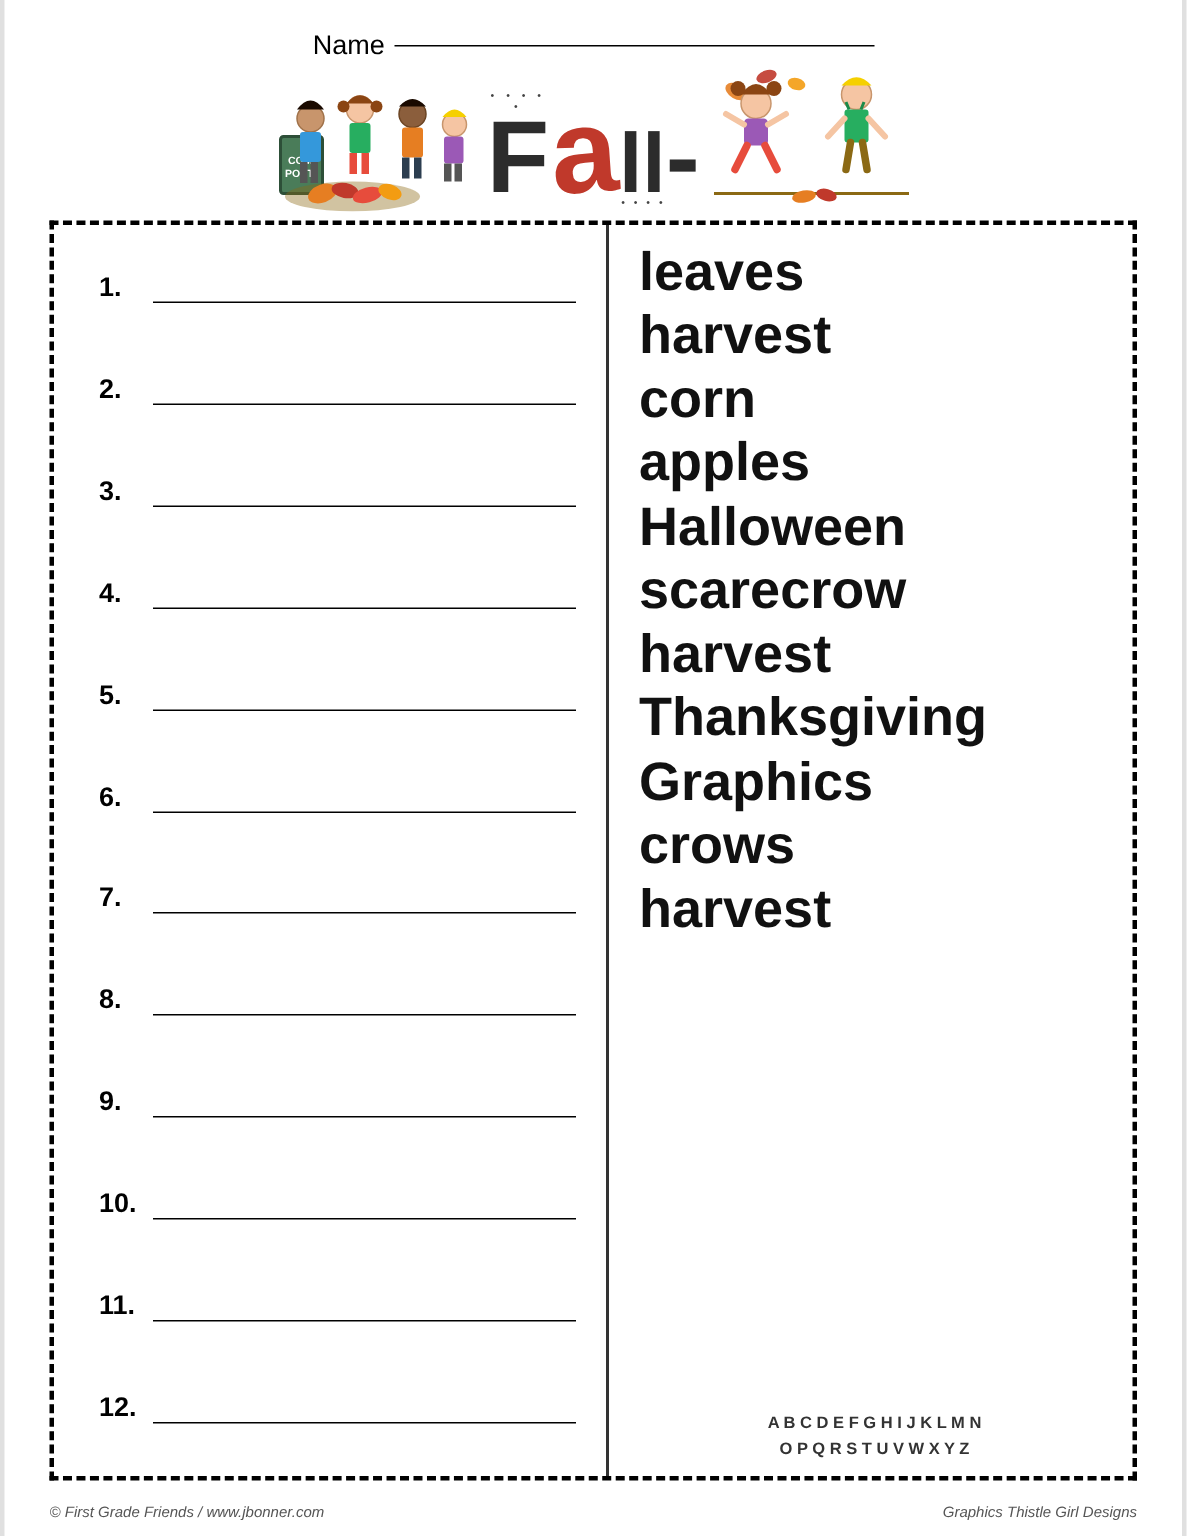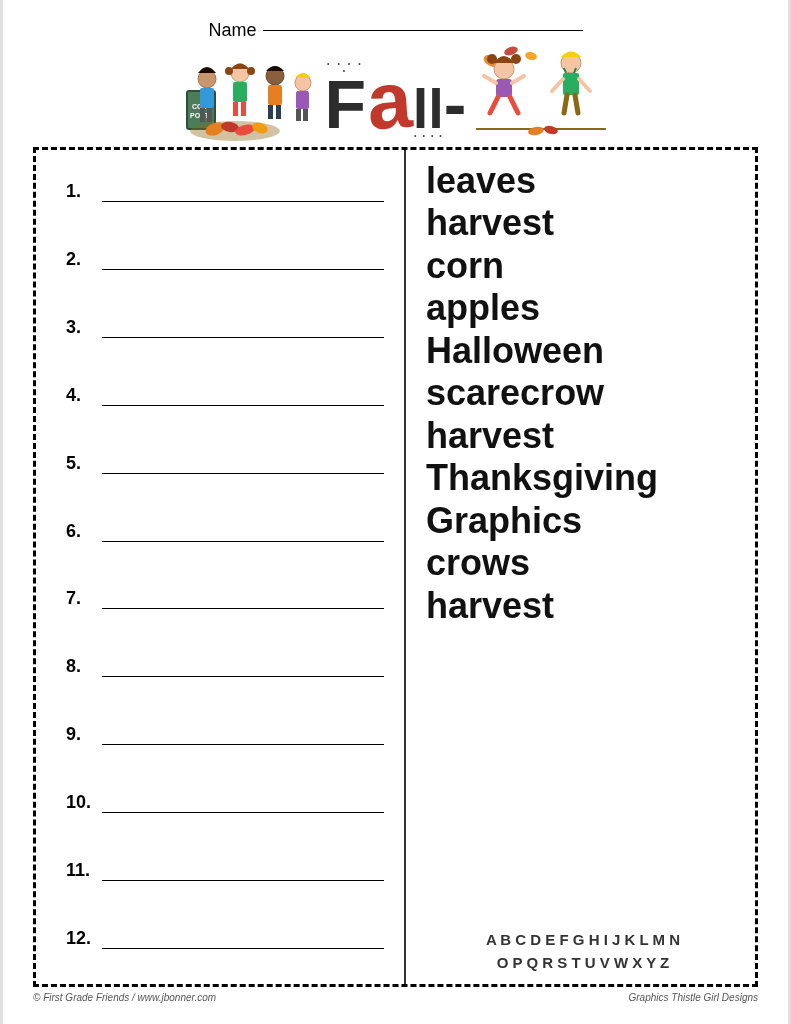--- a/index.html
+++ b/index.html
@@ -117,34 +117,34 @@
       font-weight: 900;
       color: #111;
       line-height: 1.18;
     }
 
     
     .alphabet-section {
       margin-top: auto;
       padding-top: 10px;
       font-family: Arial, sans-serif;
-      font-size: 15px;
+      font-size: 11px;
       font-weight: bold;
       text-align: center;
       color: #333;
       line-height: 1.5;
     }
 
     
     .footer {
       display: flex;
       justify-content: space-between;
       font-size: 10px;
       color: #555;
-      margin-top: 5px;
+      margin-top: 16px;
       font-family: Arial, sans-serif;
       font-style: italic;
     }
 
     
     .clipart-svg {
       width: 130px;
       height: 100px;
     }
     .clipart-svg-right {

